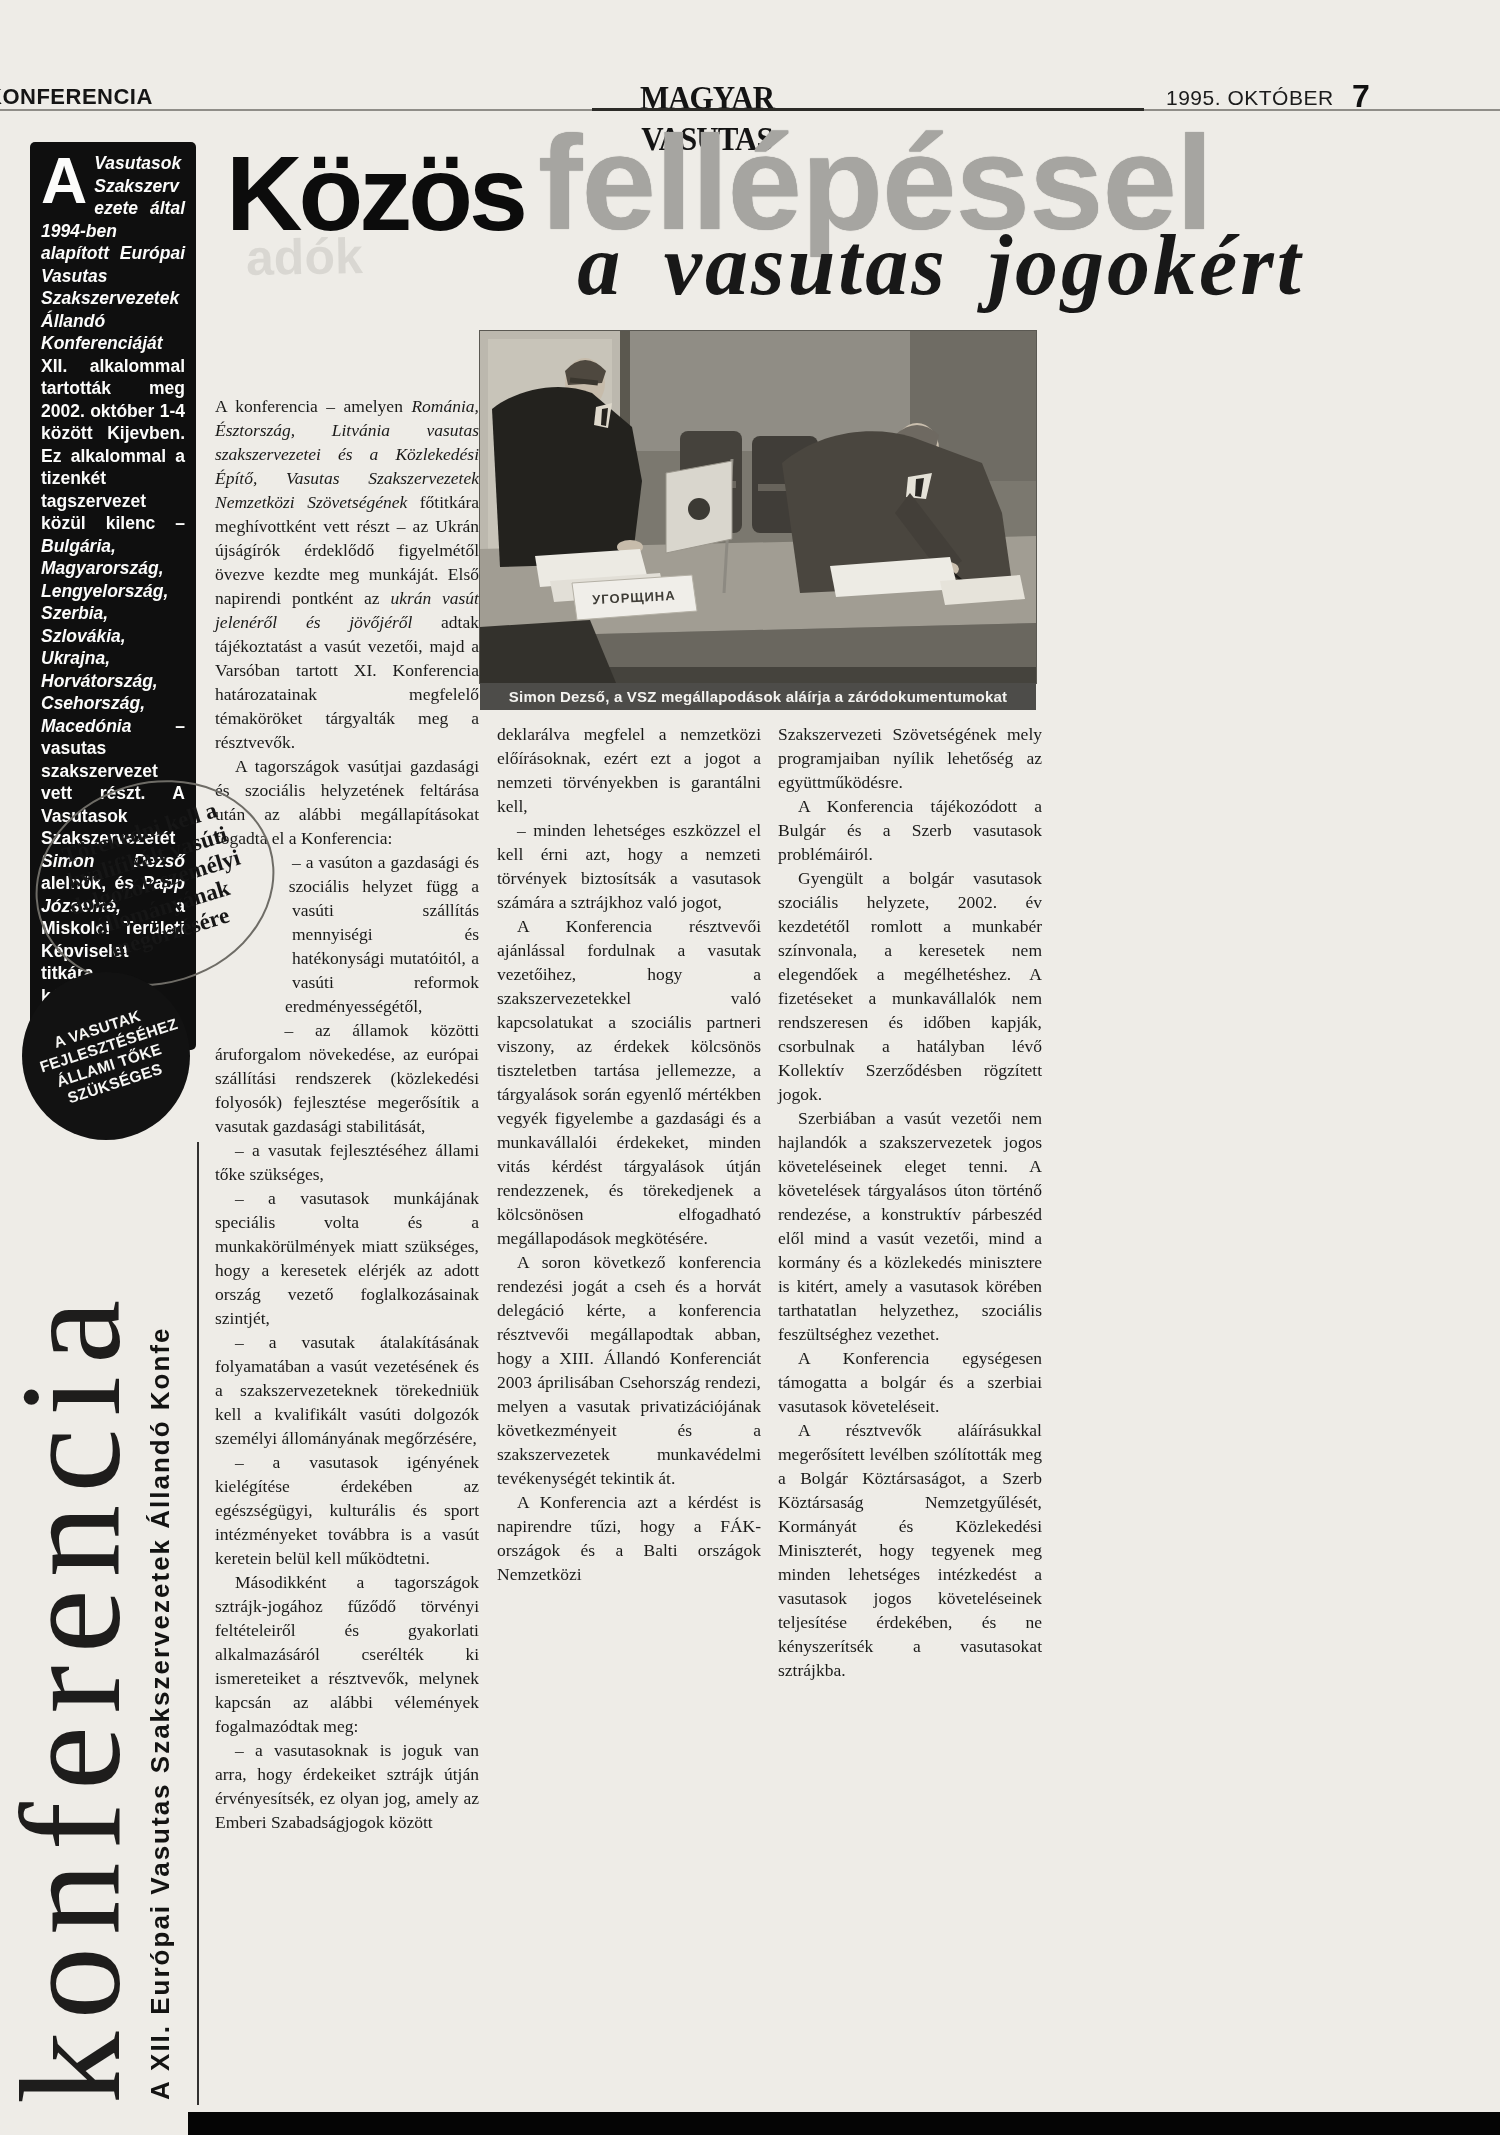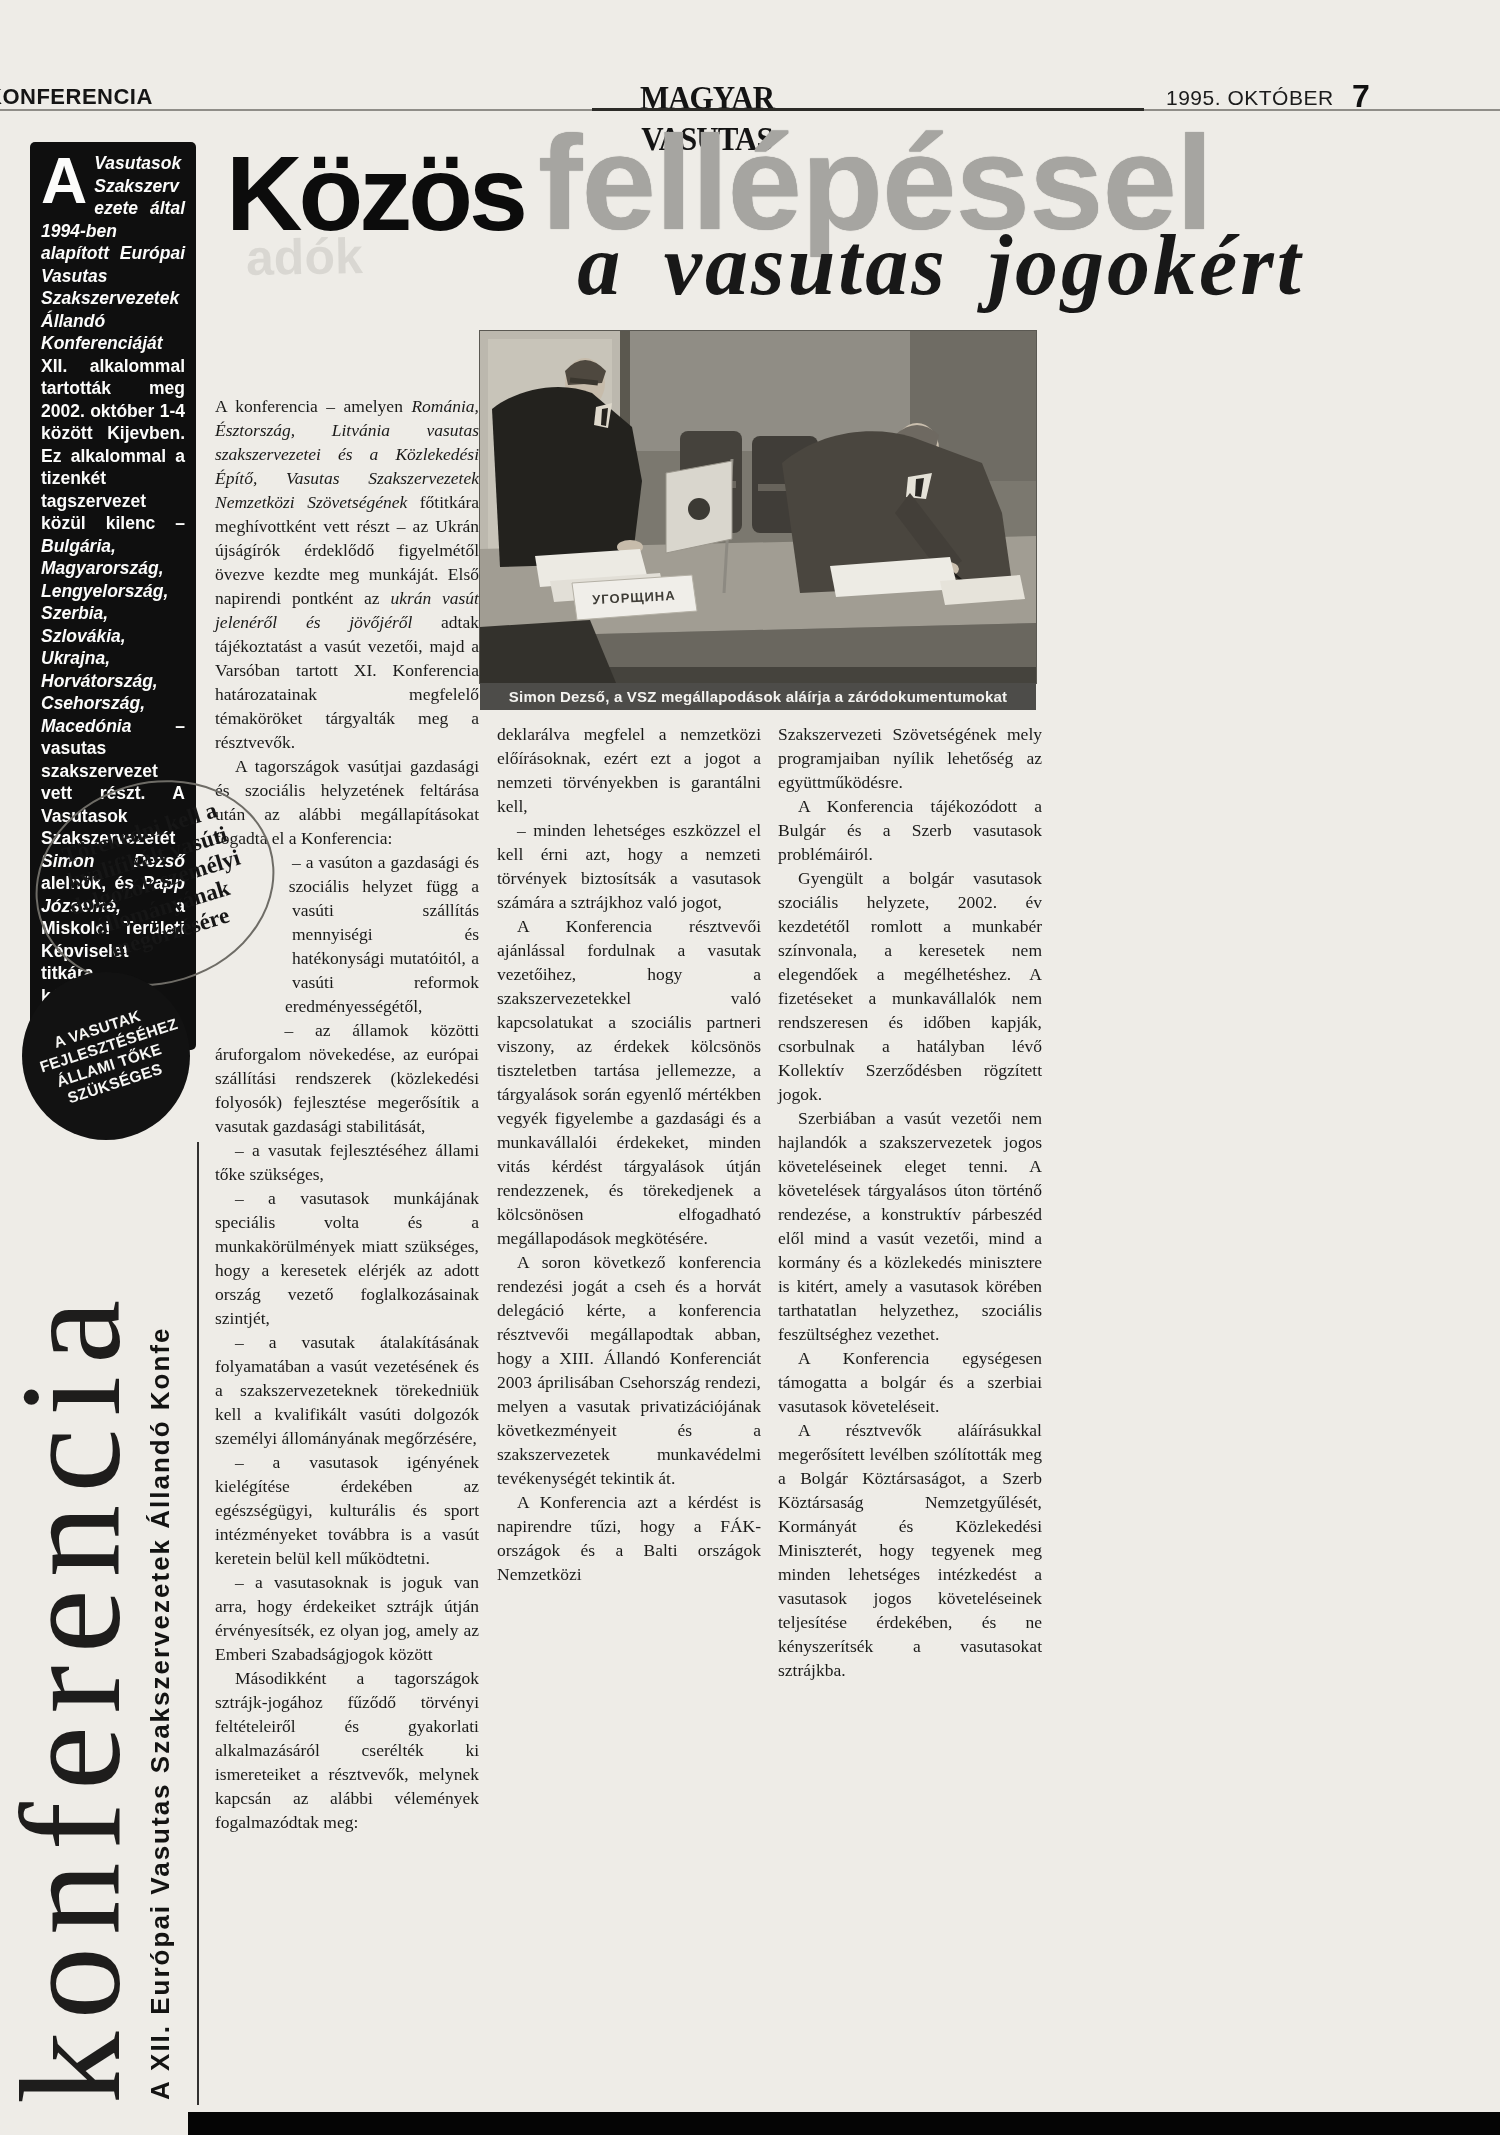--- a/index.html
+++ b/index.html
@@ -230,22 +230,22 @@
   <div class="col col1">
       <p class="noindent"><span>A konferencia – amelyen </span><span class="st-i">Románia, Észtország, Litvánia vasutas szakszervezetei és a Közlekedési Építő, Vasutas Szakszervezetek Nemzetközi Szövetségének</span><span> főtitkára meghívottként vett részt – az Ukrán újságírók érdeklődő figyelmétől övezve kezdte meg munkáját. Első napirendi pontként az </span><span class="st-i">ukrán vasút jelenéről és jövőjéről</span><span> adtak tájékoztatást a vasút vezetői, majd a Varsóban tartott XI. Konferencia határozatainak megfelelő témaköröket tárgyalták meg a résztvevők.</span></p>
       <p><span>A tagországok vasútjai gazdasági és szociális helyzetének feltárása után az alábbi megállapításokat fogadta el a Konferencia:</span></p>
       <div class="oval-intrude"></div>
       <p><span>– a vasúton a gazdasági és szociális helyzet függ a vasúti szállítás mennyiségi és hatékonysági mutatóitól, a vasúti reformok eredményességétől,</span></p>
       <p><span>– az államok közötti áruforgalom növekedése, az európai szállítási rendszerek (közlekedési folyosók) fejlesztése megerősítik a vasutak gazdasági stabilitását,</span></p>
       <p><span>– a vasutak fejlesztéséhez állami tőke szükséges,</span></p>
       <p><span>– a vasutasok munkájának speciális volta és a munkakörülmények miatt szükséges, hogy a keresetek elérjék az adott ország vezető foglalkozásainak szintjét,</span></p>
       <p><span>– a vasutak átalakításának folyamatában a vasút vezetésének és a szakszervezeteknek törekedniük kell a kvalifikált vasúti dolgozók személyi állományának megőrzésére,</span></p>
       <p><span>– a vasutasok igényének kielégítése érdekében az egészségügyi, kulturális és sport intézményeket továbbra is a vasút keretein belül kell működtetni.</span></p>
+      <p><span>Másodikként a tagországok sztrájk-jogához fűződő törvényi feltételeiről és gyakorlati alkalmazásáról cserélték ki ismereteiket a résztvevők, melynek kapcsán az alábbi vélemények fogalmazódtak meg:</span></p>
       <p><span>– a vasutasoknak is joguk van arra, hogy érdekeiket sztrájk útján érvényesítsék, ez olyan jog, amely az Emberi Szabadságjogok között</span></p>
-      <p><span>Másodikként a tagországok sztrájk-jogához fűződő törvényi feltételeiről és gyakorlati alkalmazásáról cserélték ki ismereteiket a résztvevők, melynek kapcsán az alábbi vélemények fogalmazódtak meg:</span></p>
     </div>
   <div class="col col2">
       <p class="noindent"><span>deklarálva megfelel a nemzetközi előírásoknak, ezért ezt a jogot a nemzeti törvényekben is garantálni kell,</span></p>
       <p><span>– minden lehetséges eszközzel el kell érni azt, hogy a nemzeti törvények biztosítsák a vasutasok számára a sztrájkhoz való jogot,</span></p>
       <p><span>A Konferencia résztvevői ajánlással fordulnak a vasutak vezetőihez, hogy a szakszervezetekkel való kapcsolatukat a szociális partneri viszony, az érdekek kölcsönös tiszteletben tartása jellemezze, a tárgyalások során egyenlő mértékben vegyék figyelembe a gazdasági és a munkavállalói érdekeket, minden vitás kérdést tárgyalások útján rendezzenek, és törekedjenek a kölcsönösen elfogadható megállapodások megkötésére.</span></p>
       <p><span>A soron következő konferencia rendezési jogát a cseh és a horvát delegáció kérte, a konferencia résztvevői megállapodtak abban, hogy a XIII. Állandó Konferenciát 2003 áprilisában Csehország rendezi, melyen a vasutak privatizációjának következményeit és a szakszervezetek munkavédelmi tevékenységét tekintik át.</span></p>
       <p><span>A Konferencia azt a kérdést is napirendre tűzi, hogy a FÁK-országok és a Balti országok Nemzetközi</span></p>
     </div>
   <div class="col col3">
       <p class="noindent"><span>Szakszervezeti Szövetségének mely programjaiban nyílik lehetőség az együttműködésre.</span></p>

